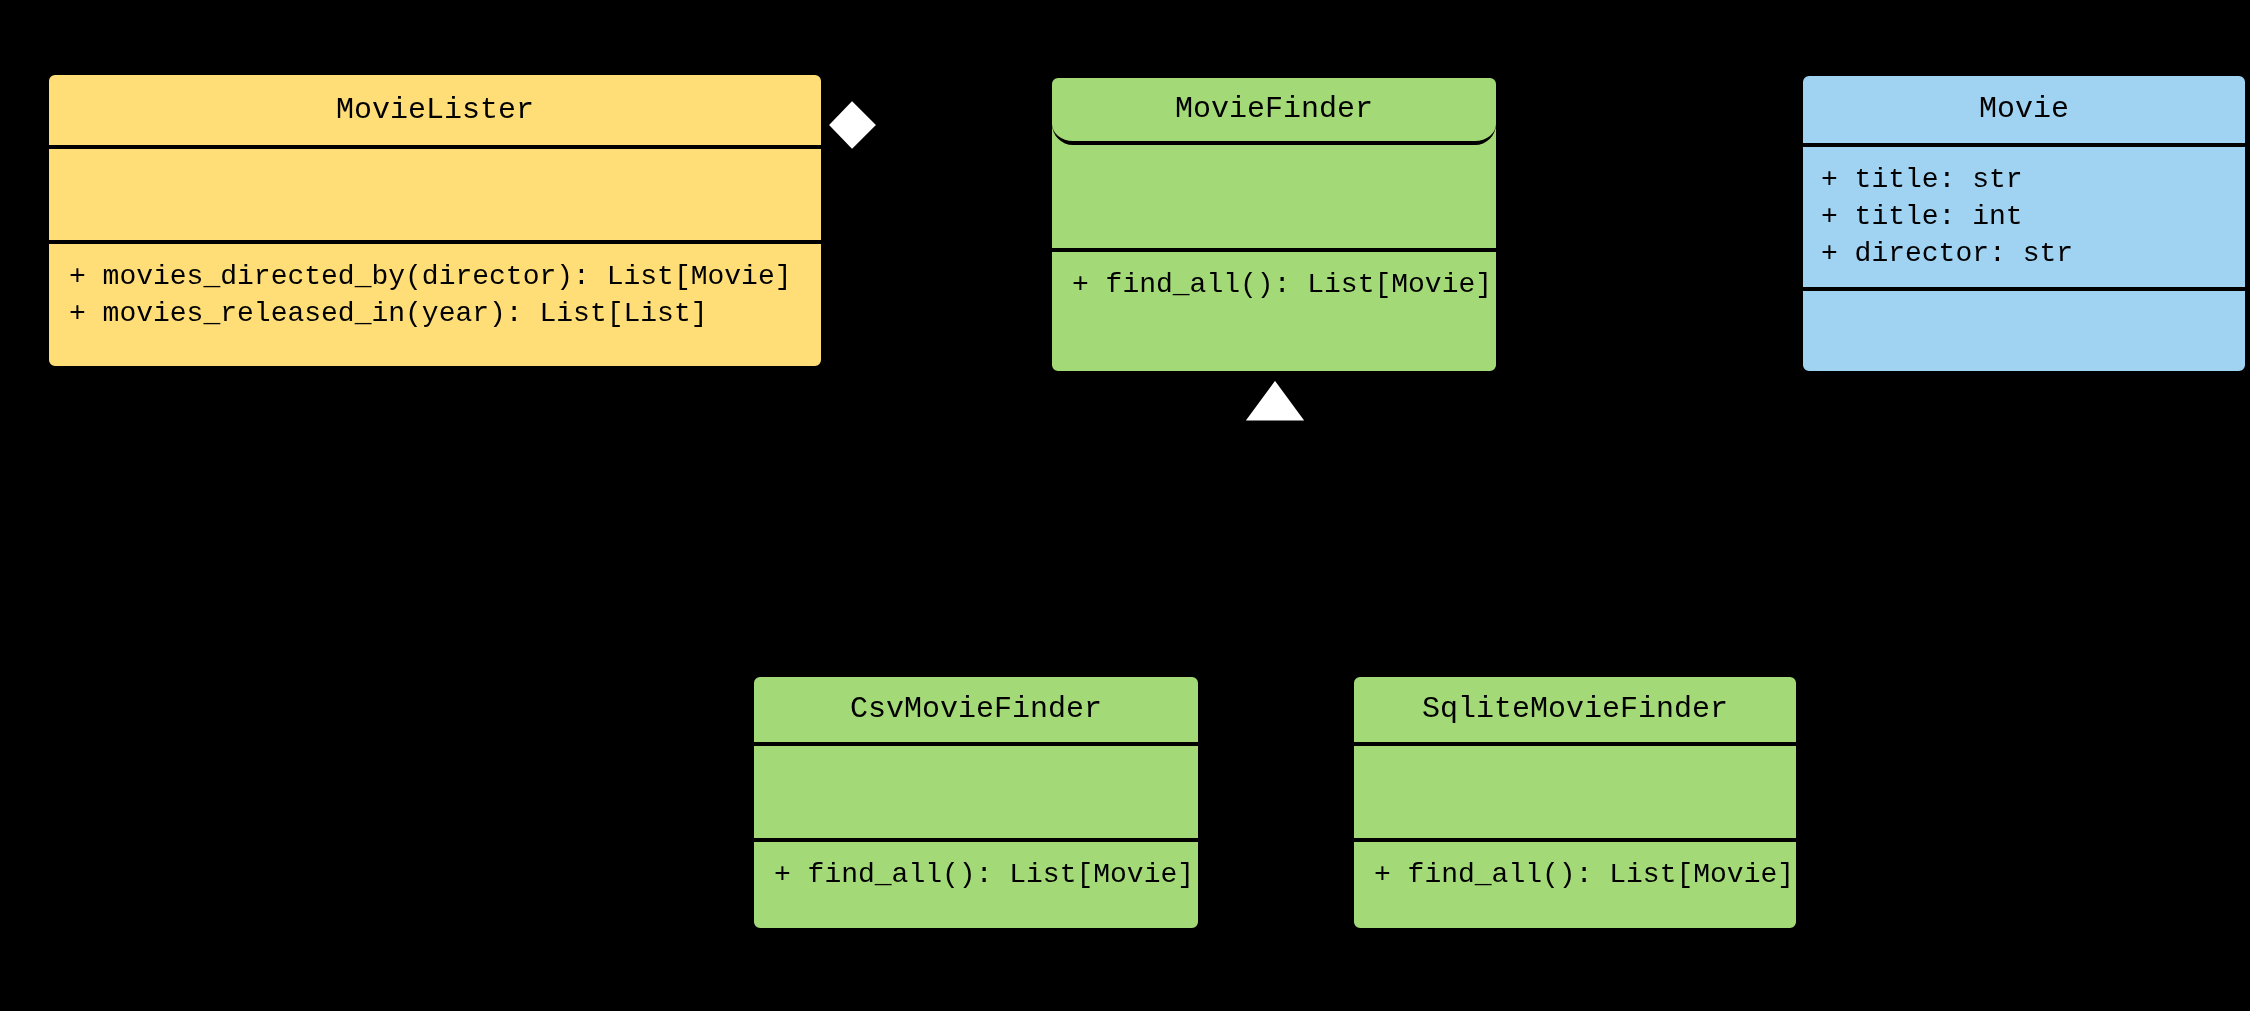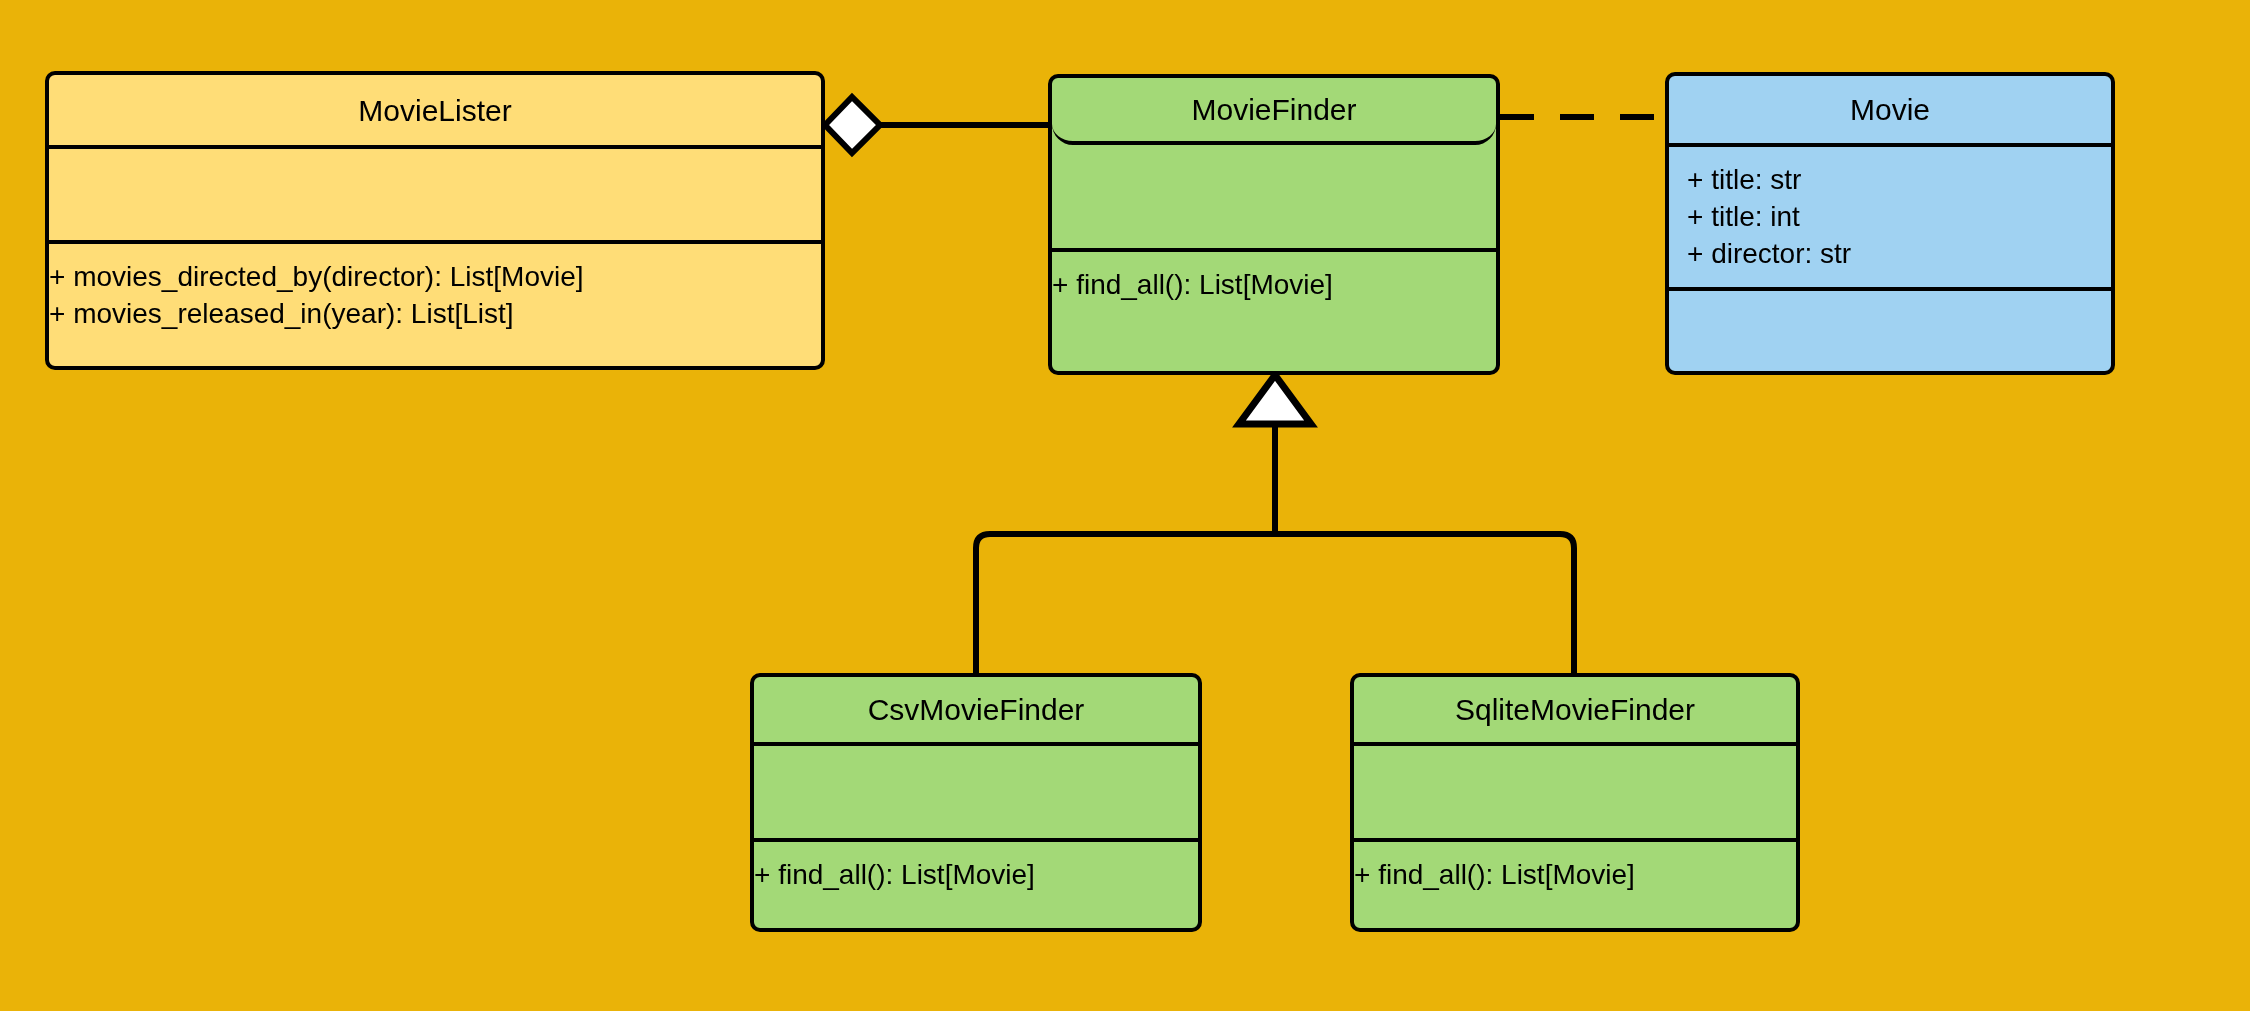--- a/index.html
+++ b/index.html
@@ -8,22 +8,23 @@
     padding: 0;
     background: #ffffff;
   }
   body {
     font-family: "Liberation Sans", sans-serif;
   }
   #canvas {
     position: relative;
     width: 2250px;
     height: 1011px;
-    background: #eab308;
+    background: #000000;
     overflow: hidden;
+    font-family: Liberation Mono, monospace;
   }
   
   #connectors {
     position: absolute;
     left: 0;
     top: 0;
     width: 2250px;
     height: 1011px;
     z-index: 1;
   }
@@ -46,21 +47,21 @@
     display: flex;
     align-items: center;
     justify-content: center;
     border-bottom: 4px solid #000000;
   }
   .uml-attr-compartment {
     border-bottom: 4px solid #000000;
     padding: 14px 12px 0 18px;
   }
   .uml-ops-compartment {
-    padding: 14px 18px 0 0;
+    padding: 14px 18px 0 20px;
   }
   .uml-class-name {
     font-size: 30px;
     color: #000000;
     line-height: 1.1;
     white-space: nowrap;
   }
   .uml-member {
     font-size: 28px;
     color: #000000;
@@ -114,21 +115,21 @@
   <div class="uml-class fill-green" style="left:1048px; top:74px; width:452px; height:301px;">
     <div class="uml-compartment uml-name-compartment" style="height:67px;border-radius:21px;">
       <span class="uml-class-name">MovieFinder</span>
     </div>
     <div class="uml-compartment uml-attr-compartment" style="height:107px;"></div>
     <div class="uml-compartment uml-ops-compartment" style="flex:1 1 auto;">
       <div class="uml-member">+ find_all(): List[Movie]</div>
     </div>
   </div>
 
-  <div class="uml-class fill-blue" style="left:1665px; top:72px; width:450px; height:303px;justify-content:flex-end;">
+  <div class="uml-class fill-blue" style="left:1799px; top:72px; width:450px; height:303px;justify-content:flex-end;">
     <div class="uml-compartment uml-name-compartment" style="height:71px;">
       <span class="uml-class-name">Movie</span>
     </div>
     <div class="uml-compartment uml-attr-compartment" style="height:144px;">
       <div class="uml-member">+ title: str</div>
       <div class="uml-member">+ title: int</div>
       <div class="uml-member">+ director: str</div>
     </div>
     <div class="uml-compartment uml-ops-compartment" style="flex:1 1 auto;"></div>
   </div>

